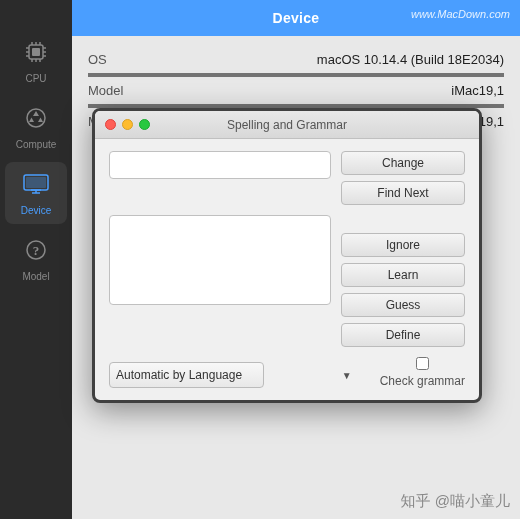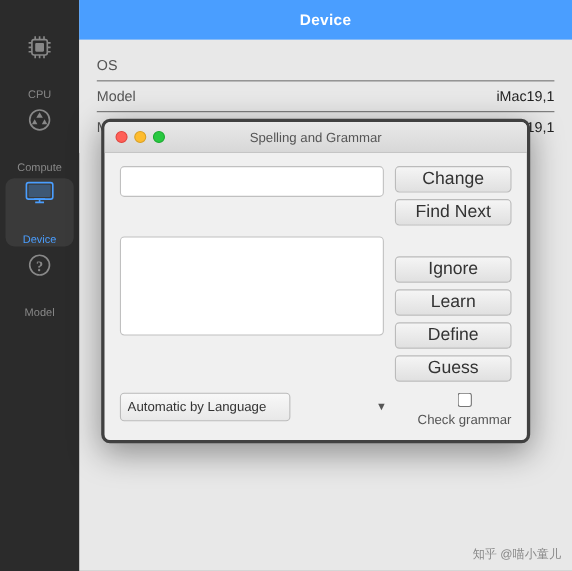--- a/index.html
+++ b/index.html
@@ -21,21 +21,21 @@
       flex-direction: column;
       align-items: center;
       padding-top: 30px;
       flex-shrink: 0;
     }
 
     .sidebar-item {
       display: flex;
       flex-direction: column;
       align-items: center;
-      justify-content: space-between;
+      justify-content: center;
       width: 62px;
       height: 62px;
       border-radius: 8px;
       margin-bottom: 4px;
       cursor: pointer;
       color: #888;
     }
     .sidebar-item.active {
       color: #fff;
       background: #3a3a3a;
@@ -87,21 +87,21 @@
 
     
     .device-info {
       background: #e8e8e8;
       padding: 10px 16px;
     }
     .info-row {
       display: flex;
       justify-content: space-between;
       padding: 6px 0;
-      border-bottom: 1px solid #737373;
+      border-bottom: 4px solid #737373;
       font-size: 13px;
       color: #333;
     }
     .info-row:last-child { border-bottom: none; }
     .info-label { color: #555; font-weight: 400; }
     .info-value { color: #222; font-weight: 400; }
 
     
     .dialog-overlay {
       position: absolute;
@@ -178,26 +178,26 @@
       outline: none;
     }
 
     .btn-group-right {
       display: flex;
       flex-direction: column;
       gap: 6px;
     }
 
     .dialog-btn {
-      width: 106px;
+      width: 124px;
       height: 24px;
       background: linear-gradient(to bottom, #f5f5f5, #e0e0e0);
       border: 1px solid #bbb;
       border-radius: 4px;
-      font-size: 16px;
+      font-size: 12px;
       color: #333;
       cursor: pointer;
       text-align: center;
       display: flex;
       align-items: center;
       justify-content: center;
     }
 
     .dialog-middle-row {
       display: flex;
@@ -219,21 +219,21 @@
 
     .btn-group-side {
       display: flex;
       flex-direction: column;
       gap: 6px;
       margin-top: 18px;
     }
 
     .dialog-bottom-row {
       display: flex;
-      align-items: flex-start;
+      align-items: flex-end;
       gap: 22px;
     }
 
     .language-select {
       flex: 1;
       height: 26px;
       border: 1px solid #bbb;
       border-radius: 4px;
       background: linear-gradient(to bottom, #f8f8f8, #e8e8e8);
       font-size: 12px;
@@ -269,21 +269,21 @@
       white-space: nowrap;
       flex-direction: column;
     }
     .grammar-check input { margin: 0; }
 
     
     .bottom-watermark {
       position: absolute;
       bottom: 8px;
       right: 10px;
-      font-size: 11px;
+      font-size: 15px;
       color: #888;
       font-style: normal;
     }
   </style>
 </head>
 <body>
 
 <div class="sidebar">
   <div class="sidebar-item">
     <div class="item-icon">
@@ -337,25 +337,27 @@
       </svg>
     </div>
     <span class="item-label">Model</span>
   </div>
 </div>
 
 <div class="main">
 
   <div class="header">
     <span class="header-title">Device</span>
+    <span class="watermark">www.MacDown.com</span>
   </div>
 
   <div class="device-info">
     <div class="info-row">
       <span class="info-label">OS</span>
+      <span class="info-value">macOS 10.14.4 (Build 18E2034)</span>
     </div>
     <div class="info-row">
       <span class="info-label">Model</span>
       <span class="info-value">iMac19,1</span>
     </div>
     <div class="info-row">
       <span class="info-label">Model ID</span>
       <span class="info-value">iMac19,1</span>
     </div>
   </div>
@@ -380,22 +382,22 @@
             <button class="dialog-btn">Change</button>
             <button class="dialog-btn">Find Next</button>
           </div>
         </div>
 
         <div class="dialog-middle-row">
           <textarea class="spell-textarea" style=""></textarea>
           <div class="btn-group-side">
             <button class="dialog-btn">Ignore</button>
             <button class="dialog-btn">Learn</button>
+            <button class="dialog-btn">Guess</button>
             <button class="dialog-btn">Define</button>
-            <button class="dialog-btn">Guess</button>
           </div>
         </div>
 
         <div class="dialog-bottom-row">
           <div class="select-wrapper">
             <select class="language-select">
               <option>Automatic by Language</option>
               <option>English</option>
               <option>French</option>
               <option>German</option>

